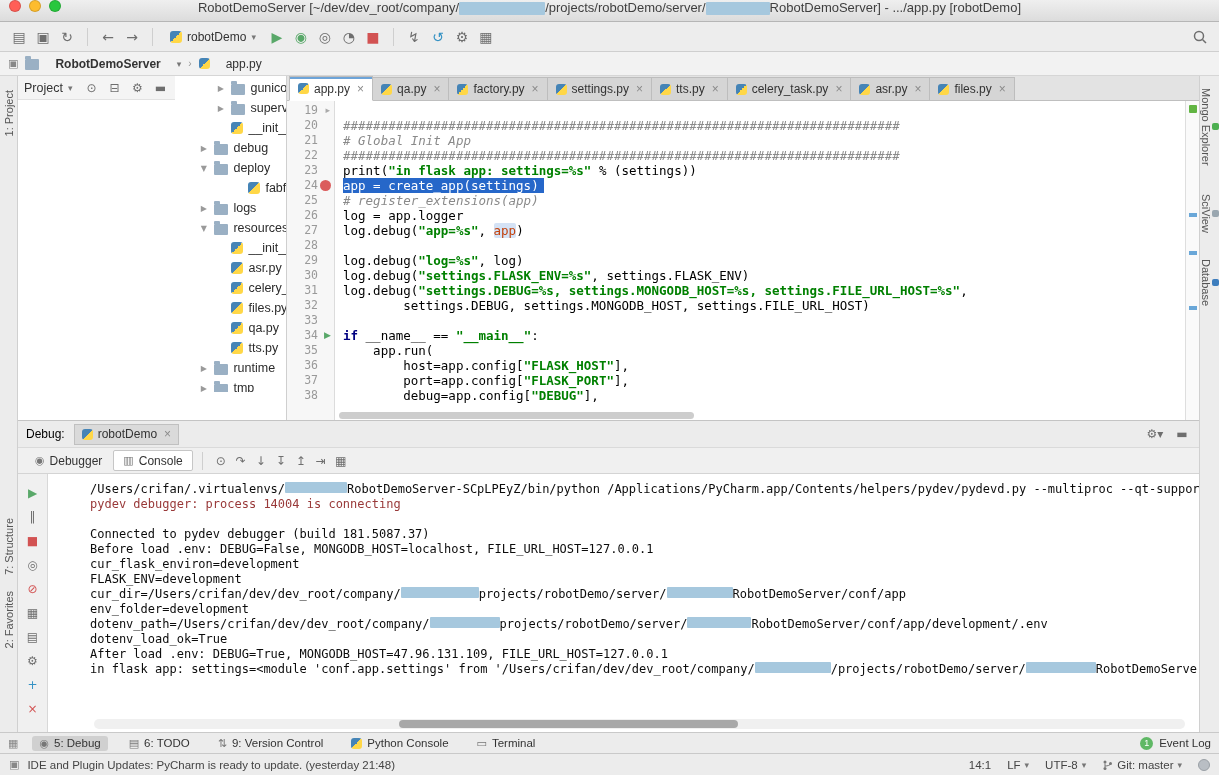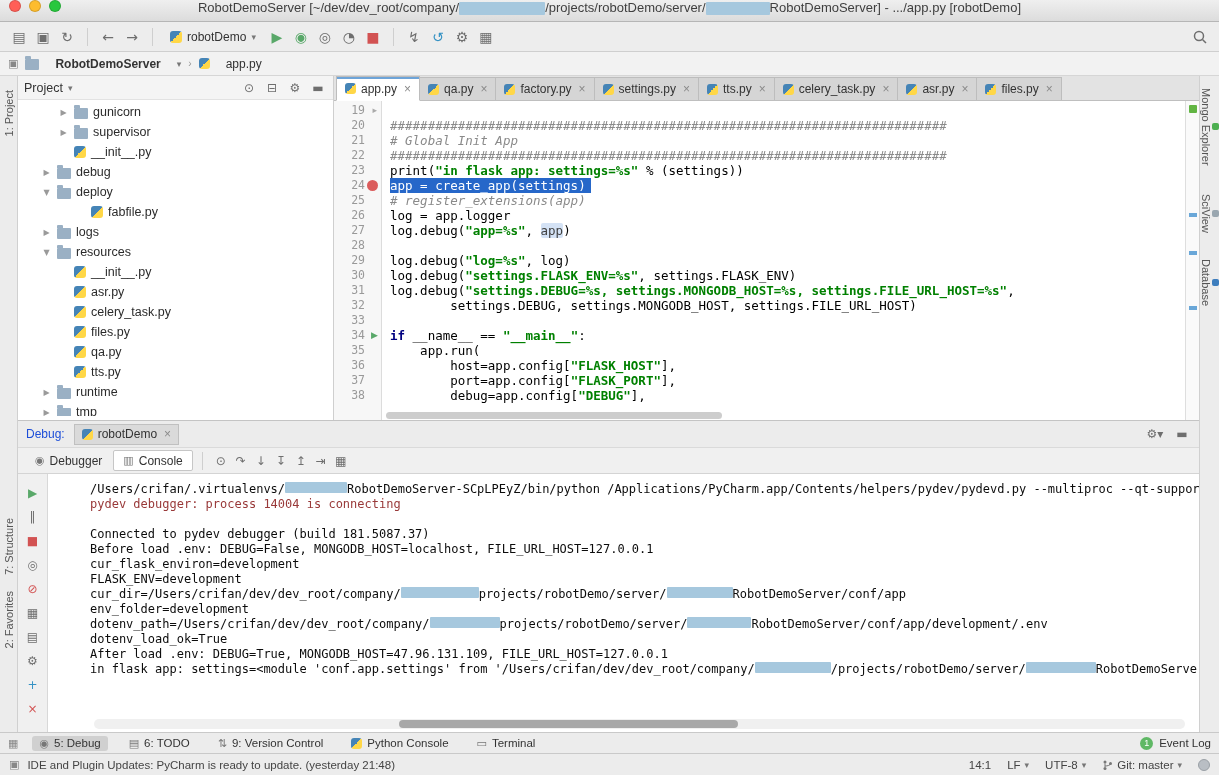--- a/index.html
+++ b/index.html
@@ -39,21 +39,21 @@
 .lstrip{width:18px;border-right:1px solid #d0d0d0}
 .rstrip{width:20px;border-left:1px solid #d0d0d0}
 .vlabel-l{writing-mode:vertical-rl;transform:rotate(180deg);font-size:11px;color:#555;white-space:nowrap}
 .vlabel-r{writing-mode:vertical-rl;font-size:11px;color:#555;white-space:nowrap;display:flex;flex-direction:column;align-items:center}
 .dot{width:7px;height:7px;border-radius:2px;display:inline-block;margin:3px 0}
 .dot.green{background:#4caf50}.dot.blue{background:#3d7dbd}.dot.gray{background:#9aa7b0}
 .center-col{flex:1;display:flex;flex-direction:column;min-width:0}
 
 
 .main-row{height:344px;display:flex;flex:none;min-width:0}
-.project-panel{width:316px;background:#fff;border-right:1px solid #cfcfcf;display:flex;flex-direction:column;flex:none}
+.project-panel{width:269px;background:#fff;border-right:1px solid #cfcfcf;display:flex;flex-direction:row;flex:none}
 .pp-header{height:24px;background:#f4f4f4;border-bottom:1px solid #e2e2e2;display:flex;align-items:center;padding:0 6px;gap:5px;font-size:12.5px;color:#333}
 .pp-spacer{flex:1}
 .pp-tree{height:316px;overflow:hidden;padding-top:2px}
 .tree-row{height:20px;display:flex;align-items:center;gap:5px;font-size:12.5px;color:#2b2b2b;white-space:nowrap}
 .chev{width:11px;text-align:center;color:#9a9a9a;font-size:8px;flex:none;font-family:"DejaVu Sans",sans-serif}
 .folder-icon{width:14px;height:11px;background:#9ab0c4;border-radius:1px;position:relative;flex:none;margin-top:2px}
 .folder-icon::before{content:"";position:absolute;top:-3px;left:0;width:6px;height:3px;background:#9ab0c4;border-radius:1px 1px 0 0}
 .py-icon{width:12px;height:12px;border-radius:3px;background:linear-gradient(135deg,#4584b6 50%,#ffd747 50%);flex:none}
 .py-icon.sm{width:11px;height:11px}
 
@@ -70,33 +70,33 @@
 .bp{position:absolute;right:3px;top:2px;width:11px;height:11px;border-radius:50%;background:#db5c5c}
 .runm{position:absolute;right:3px;top:1px;color:#59a869;font-size:9px;line-height:13px;font-family:"DejaVu Sans",sans-serif}
 .foldm{position:absolute;right:4px;top:0;color:#aaa;font-size:9px;line-height:15px;font-family:"DejaVu Sans",sans-serif}
 .code{flex:1;min-width:0;overflow:hidden;padding:2px 0 0 8px;font-family:"DejaVu Sans Mono",monospace;font-size:12.5px;line-height:15px;white-space:pre}
 .code-line{height:15px}
 .code-text{display:inline-block;padding-right:5px}
 .seg-plain{color:#000}
 .seg-comment{color:#8a8a8a;font-style:italic}
 .seg-string{color:#008000;font-weight:bold}
 .seg-keyword{color:#000080;font-weight:bold}
-.seg-hl{background:#d4e2f5;border-radius:2px;color:#404040}
+.seg-hl{background:#d4e2f5;border-radius:2px;color:#c2410c}
 .code-line.selected .code-text{background:#2667c9}
 .code-line.selected .code-text span{color:#fff;background:transparent}
 .stripe{width:14px;background:#fafafa;border-left:1px solid #dedede;position:relative;flex:none}
 .ok-sq{position:absolute;top:4px;left:3px;width:8px;height:8px;background:#62b543;border-radius:1px}
 .bdash{position:absolute;left:3px;width:8px;height:4px;background:#6aa7d8}
 .ehscroll{position:absolute;bottom:1px;left:50px;right:16px;height:7px}
 .ethumb{position:absolute;left:2px;width:42%;height:7px;background:#cdcdcd;border-radius:4px}
 
 
 .debug-panel{height:312px;border-top:1px solid #c4c4c4;display:flex;flex-direction:column;background:#ececec;flex:none;min-width:0}
 .dhead{height:26px;display:flex;align-items:center;padding:0 8px;gap:9px;flex:none}
-.dlabel{font-size:12px;color:#1d4ed8}
+.dlabel{font-size:12px;color:#000000}
 .dtab{display:flex;align-items:center;gap:5px;background:#dadada;border:1px solid #c0c0c0;height:21px;padding:0 7px;font-size:12px;color:#333}
 .dtools{height:27px;display:flex;align-items:center;gap:2px;background:#f0f0f0;border-top:1px solid #dadada;border-bottom:1px solid #d4d4d4;padding:0 8px;flex:none}
 .dtool-tab{display:flex;align-items:center;gap:5px;height:21px;padding:0 9px;font-size:12px;color:#333}
 .dtool-tab.selected{background:#fff;border:1px solid #c6c6c6;border-radius:2px}
 .ticon{font-size:11px;color:#777;font-family:"DejaVu Sans",sans-serif}
 .dbody{flex:1;display:flex;min-height:0}
 .dleft{width:30px;background:#f0f0f0;border-right:1px solid #d8d8d8;display:flex;flex-direction:column;align-items:center;padding-top:10px;gap:7px;flex:none}
 .console-wrap{flex:1;position:relative;background:#fff;overflow:hidden;min-width:0}
 .console{padding:8px 4px 0 42px;white-space:pre;overflow:hidden}
 .console-line{height:15px;font-family:"DejaVu Sans Mono",monospace;font-size:12px;line-height:15px;white-space:pre}

